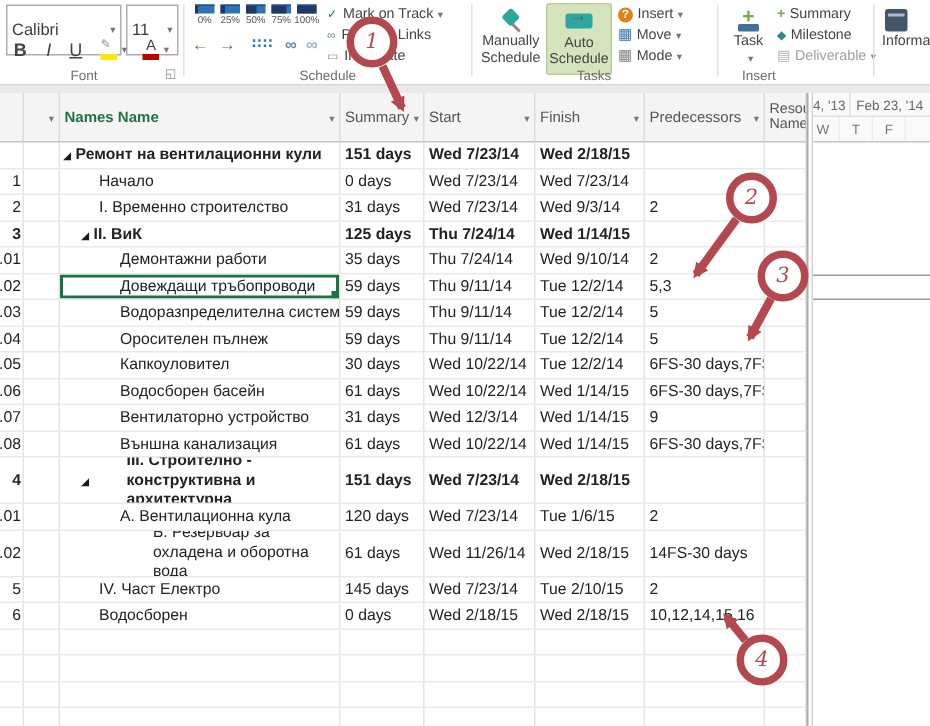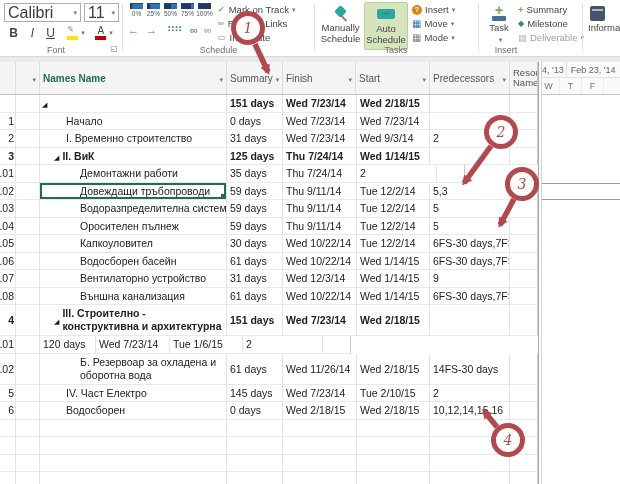--- a/index.html
+++ b/index.html
@@ -2,22 +2,22 @@
 <html><head>
 <meta charset="utf-8">
 <style>
   html,body{margin:0;padding:0;background:#fff;}
   .app{position:relative;width:620px;height:484px;overflow:hidden;
        font-family:"Liberation Sans","DejaVu Sans",sans-serif;background:#fff;}
   
   .ribbon{position:absolute;left:0;top:0;width:620px;height:56px;background:#fff;}
   .gsep{position:absolute;top:3px;height:48px;width:1px;background:#e2e2e2;}
   .glabel{position:absolute;top:45px;font-size:9px;color:#6d6d6d;text-align:center;}
-  .combo{position:absolute;height:19px;box-sizing:border-box;border:1px solid #abadb3;background:#fff;
-         font-size:16px;color:#3c3c3c;display:flex;align-items:center;justify-content:space-between;padding:0 3px;}
+  .combo{position:absolute;height:34px;box-sizing:border-box;border:1px solid #abadb3;background:#fff;
+         font-size:11px;color:#3c3c3c;display:flex;align-items:center;justify-content:space-between;padding:0 3px;}
   .dd::after{content:"▾";font-size:7px;color:#777;margin-left:3px;}
   .fbtn{position:absolute;top:24px;width:17px;height:17px;display:flex;align-items:center;justify-content:center;
         font-size:12px;color:#444;}
   .launcher{position:absolute;left:110px;top:45px;font-size:8px;color:#8a8a8a;transform:rotate(180deg);}
   .pct{position:absolute;top:3px;width:17px;display:flex;flex-direction:column;align-items:center;}
   .pct .bar{width:13px;height:5px;background:#2e74b5;position:relative;border-top:1px solid #1f4e79;}
   .pct .bar i{position:absolute;left:0;top:0;bottom:0;background:#203864;}
   .pct .pl{font-size:6.5px;color:#555;margin-top:1px;}
   .sicon{position:absolute;top:24px;font-weight:bold;}
   .sitem{position:absolute;left:218px;height:13px;display:flex;align-items:center;font-size:9.5px;color:#444;white-space:nowrap;}
@@ -61,21 +61,21 @@
   .c-dur{width:56px;}
   .c-start{width:74px;}
   .c-fin{width:73px;}
   .c-pred{width:80px;}
   .c-res{width:28px;border-right:1px solid #c9c9c9;}
   .c-gantt{width:82px;border-right:none;border-bottom:none;padding:0 0 0 5px;}
   .band{border-top:1px solid #9a9a9a;border-bottom:1px solid #9a9a9a;}
   .lvl0{padding-left:14px;}.lvl1{padding-left:26px;}.lvl2{padding-left:40px;}
   .tri{margin-left:-12px;margin-right:3px;}
   .tri::before{content:"◢";font-size:7px;color:#1a1a1a;}
-  .tall .nm{white-space:normal;line-height:13px;}
+  .tall .nm{white-space:normal;line-height:13px;margin-left:22px;}
   .sel::after{content:"";position:absolute;inset:0;border:2px solid #1e7145;pointer-events:none;}
   .handle{position:absolute;right:0;bottom:0;width:5px;height:5px;background:#1e7145;z-index:2;}
   .th-res .lbl{font-size:9.5px;line-height:10px;white-space:normal;}
   
   .th-tl{width:82px;border-right:none;padding:0;display:block;background:#fafafa;}
   .tier1{display:flex;height:16px;border-bottom:1px solid #e0e0e0;box-sizing:border-box;}
   .tier1 div{font-size:9px;color:#666;display:flex;align-items:center;padding-left:4px;box-sizing:border-box;white-space:nowrap;overflow:hidden;}
   .t1a{width:33px;}
   .t1b{width:65px;border-left:1px solid #e0e0e0;}
   .tier2{display:flex;height:16px;}
@@ -240,26 +240,26 @@
           <span class="dd"></span>
         </div>
       <div class="th c-name th-name">
           <span class="lbl">Names Name</span>
           <span class="dd"></span>
         </div>
       <div class="th c-dur">
           <span class="lbl">Summary</span>
           <span class="dd"></span>
         </div>
+      <div class="th c-start">
+          <span class="lbl">Start</span>
+          <span class="dd"></span>
+        </div>
       <div class="th c-fin">
           <span class="lbl">Finish</span>
-          <span class="dd"></span>
-        </div>
-      <div class="th c-start">
-          <span class="lbl">Start</span>
           <span class="dd"></span>
         </div>
       <div class="th c-pred">
           <span class="lbl">Predecessors</span>
           <span class="dd"></span>
         </div>
       <div class="th c-res th-res">
           <span class="lbl">Resource Names</span>
         </div>
       <div class="th th-tl">
@@ -276,20 +276,21 @@
       </div>
     </div>
     <div>
         <div class="tr bold">
           <div class="td c-wbs">
             <span></span>
           </div>
           <div class="td c-mode"></div>
           <div class="td c-name lvl0">
             <span class="tri"></span>
+            <span class="nm">Ремонт на вентилационни кули</span>
           </div>
           <div class="td c-dur">
             <span>151 days</span>
           </div>
           <div class="td c-start">
             <span>Wed 7/23/14</span>
           </div>
           <div class="td c-fin">
             <span>Wed 2/18/15</span>
           </div>
@@ -376,20 +377,23 @@
           <div class="td c-mode"></div>
           <div class="td c-name lvl2">
             <span class="nm">Демонтажни работи</span>
           </div>
           <div class="td c-dur">
             <span>35 days</span>
           </div>
           <div class="td c-start">
             <span>Thu 7/24/14</span>
           </div>
+          <div class="td c-fin">
+            <span>Wed 9/10/14</span>
+          </div>
           <div class="td c-pred">
             <span>2</span>
           </div>
           <div class="td c-res"></div>
           <div class="td c-gantt"></div>
         </div>
         <div class="tr">
           <div class="td c-wbs">
             <span>3.02</span>
           </div>
@@ -573,20 +577,23 @@
             <span></span>
           </div>
           <div class="td c-res"></div>
           <div class="td c-gantt"></div>
         </div>
         <div class="tr">
           <div class="td c-wbs">
             <span>4.01</span>
           </div>
           <div class="td c-mode"></div>
+          <div class="td c-name lvl2">
+            <span class="nm">А. Вентилационна кула</span>
+          </div>
           <div class="td c-dur">
             <span>120 days</span>
           </div>
           <div class="td c-start">
             <span>Wed 7/23/14</span>
           </div>
           <div class="td c-fin">
             <span>Tue 1/6/15</span>
           </div>
           <div class="td c-pred">

